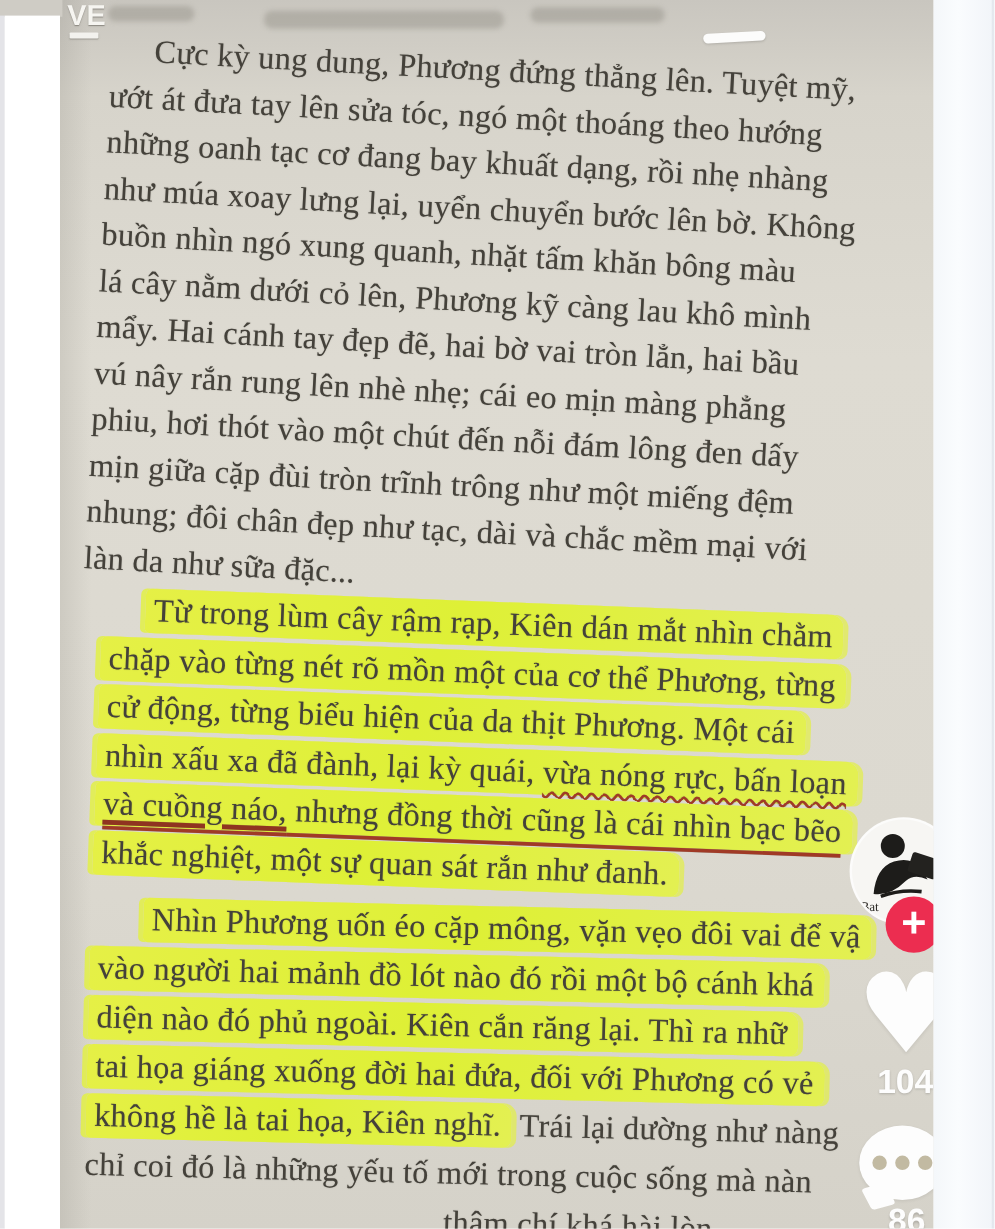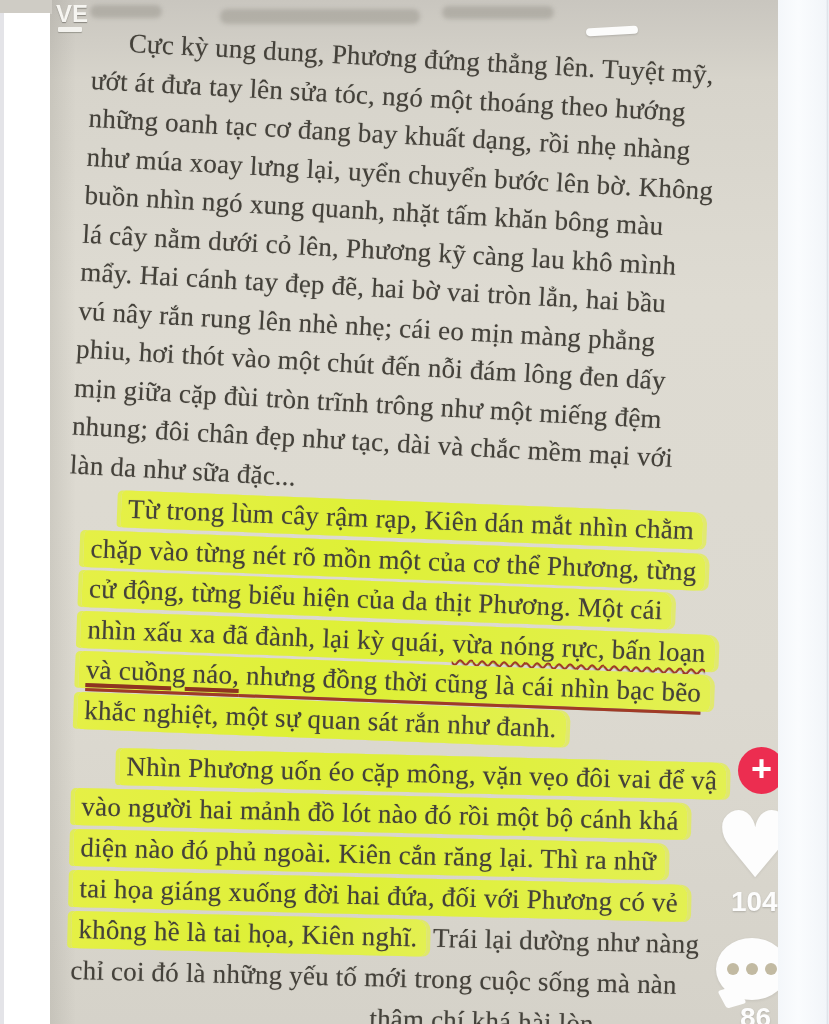--- a/index.html
+++ b/index.html
@@ -124,20 +124,32 @@
       <div class="line"><span class="hl">vào người hai mảnh đồ lót nào đó rồi một bộ cánh khá</span></div>
       <div class="line"><span class="hl">diện nào đó phủ ngoài. Kiên cắn răng lại. Thì ra nhữ</span></div>
       <div class="line"><span class="hl">tai họa giáng xuống đời hai đứa, đối với Phương có vẻ</span></div>
       <div class="line">
         <span class="hl">không hề là tai họa, Kiên nghĩ.</span><span> Trái lại dường như nàng</span>
       </div>
       <div class="line">chỉ coi đó là những yếu tố mới trong cuộc sống mà nàn</div>
       <div class="line pl300">thậm chí khá hài lòn</div>
     </div>
 
+    <div class="avatar">
+      <svg width="86" height="86" viewBox="0 0 86 86">
+        <circle cx="34" cy="22" r="10" fill="#1d1c1a"></circle>
+        <path d="M18 62 Q20 40 35 35 Q48 31 56 39 L63 50 Q52 45 45 51 Q32 64 18 62 Z" fill="#1d1c1a"></path>
+        <rect x="48" y="30" width="24" height="17" rx="2" fill="#23221f" transform="rotate(18 60 38)"></rect>
+        <path d="M24 64 Q40 58 58 60" stroke="#1d1c1a" stroke-width="3" fill="none"></path>
+      </svg>
+      <div class="avatar-cap">
+        <span>Bat</span>
+        <span>Book</span>
+      </div>
+    </div>
     <div class="follow-btn">+</div>
     <div class="heart">♥</div>
     <div class="like-count">104,5</div>
     <div class="bubble">
       <div class="dots">
         <span class="dot"></span>
         <span class="dot"></span>
         <span class="dot"></span>
       </div>
     </div>

